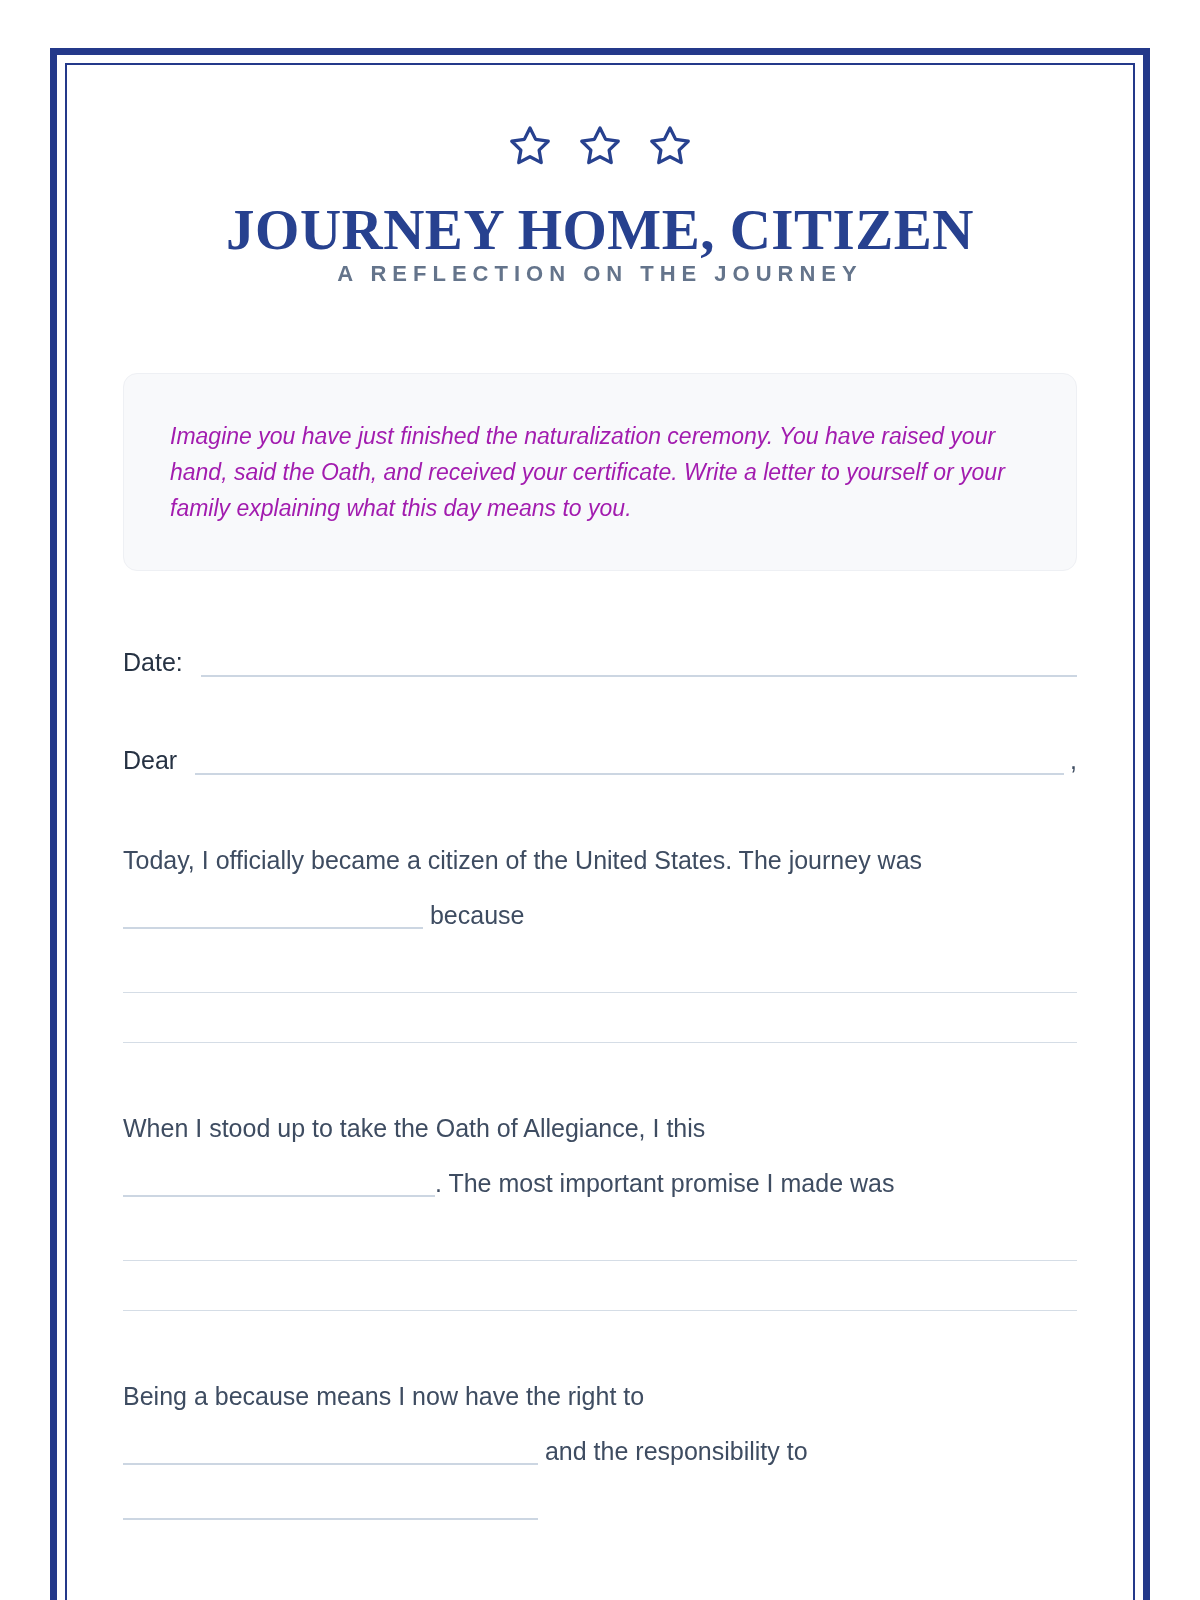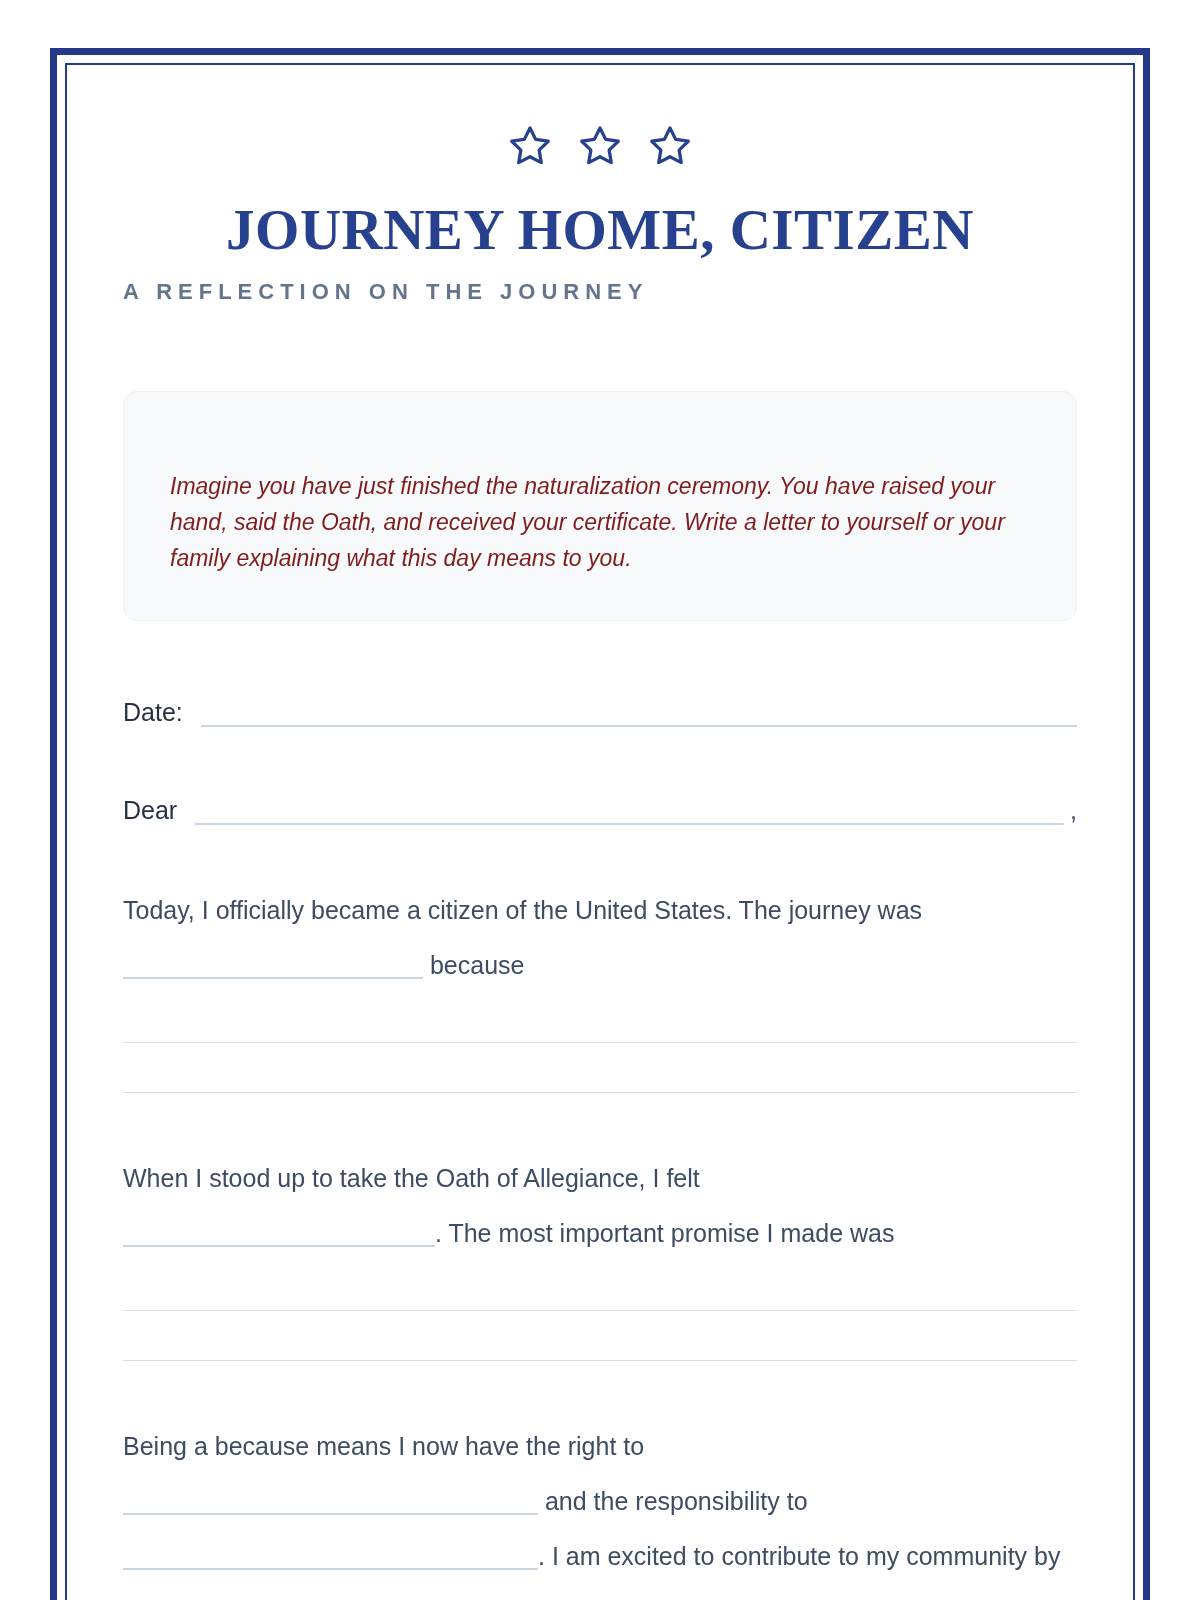--- a/index.html
+++ b/index.html
@@ -43,39 +43,38 @@
   .page-title {
     text-align: center;
     font-family: "Liberation Serif", "DejaVu Serif", serif;
     font-weight: 800;
     font-size: 57px;
     line-height: 62px;
     letter-spacing: 0.5px;
     color: #27418f;
   }
   .page-subtitle {
-    margin-top: 18px;
+    text-align: center;
     font-size: 22px;
     font-weight: 700;
     letter-spacing: 6px;
     color: #64748b;
   }
   .prompt-box {
     margin-top: 86px;
     background: #f8f9fb;
     border: 1px solid #eef0f4;
     border-radius: 14px;
     padding: 44px 46px;
   }
   .prompt-text {
     font-style: italic;
     font-size: 23px;
     line-height: 36px;
-    color: #7f1d1d;
-    margin-top: 32px;
+    color: #a21caf;
   }
   .field-row {
     display: flex;
     align-items: flex-end;
     margin-top: 76px;
   }
   .field-row.dear { margin-top: 68px; }
   .field-label {
     font-size: 25px;
     font-weight: 400;
@@ -155,30 +154,30 @@
         <span>Today, I officially became a citizen of the United States. The journey was</span><br>
         <span class="blank w300"></span>
         <span>because</span>
       </p>
       <div class="write-lines">
         <div class="write-line"></div>
         <div class="write-line"></div>
       </div>
 
       <p class="para">
-        <span>When I stood up to take the Oath of Allegiance, I felt</span><br>
+        <span>When I stood up to take the Oath of Allegiance, I this</span><br>
         <span class="blank w310"></span><span>. The most important promise I made was</span>
       </p>
       <div class="write-lines">
         <div class="write-line"></div>
         <div class="write-line"></div>
       </div>
 
       <p class="para">
         <span>Being a because means I now have the right to</span><br>
         <span class="blank w415"></span>
         <span>and the responsibility to</span><br>
-        <span class="blank w415"></span><span>. I am excited to contribute to my community by</span>
+        <span class="blank w415"></span>
       </p>
 
     </div>
   </div>
 </div>
 
 </body></html>

